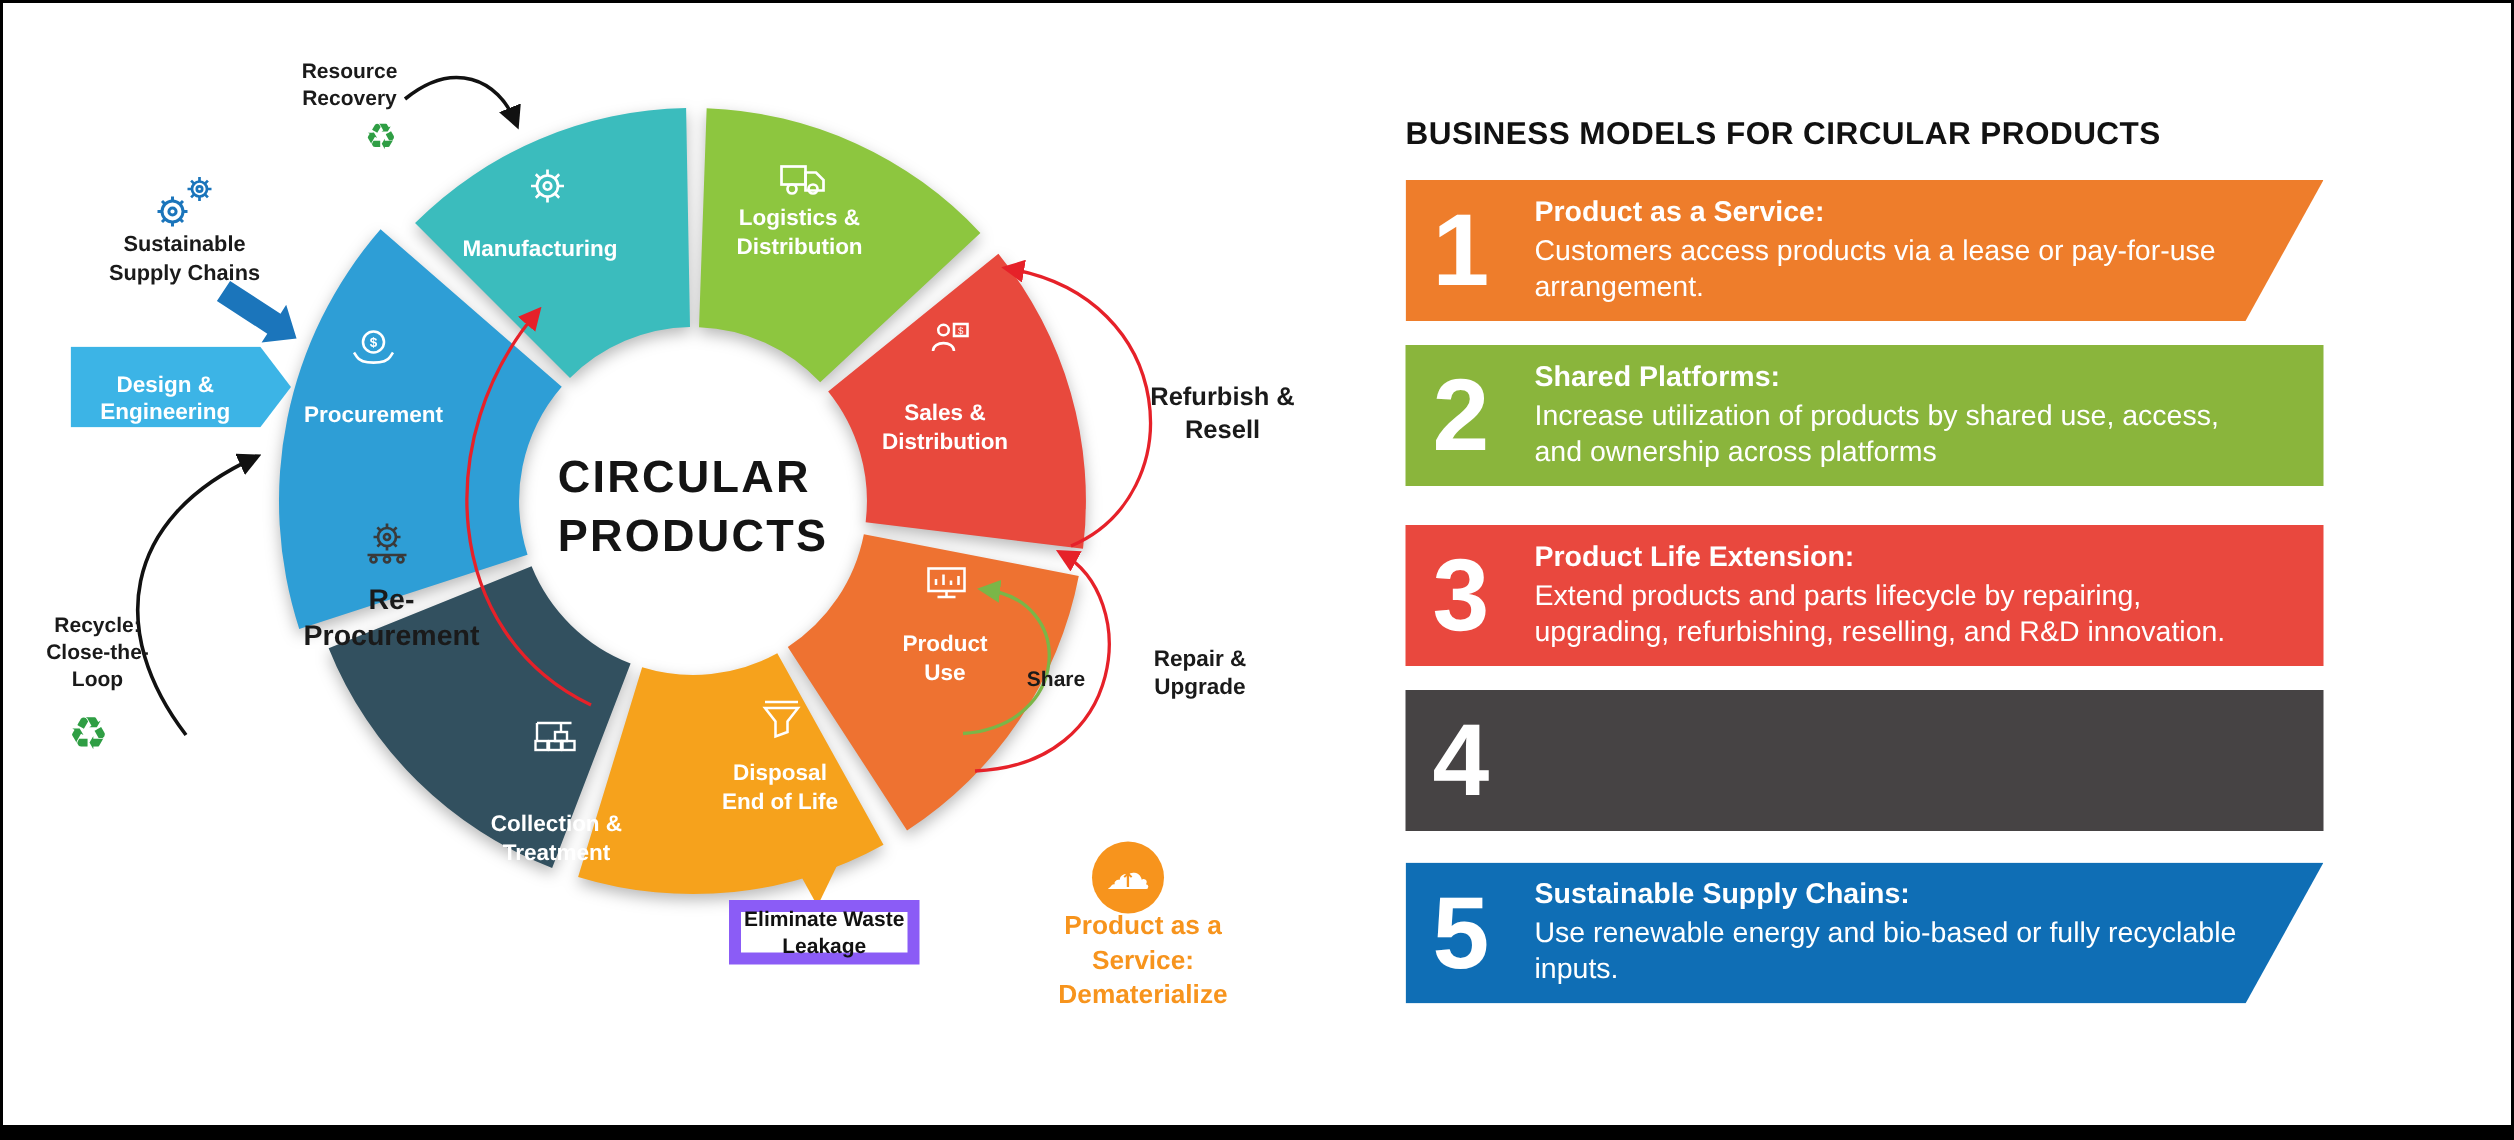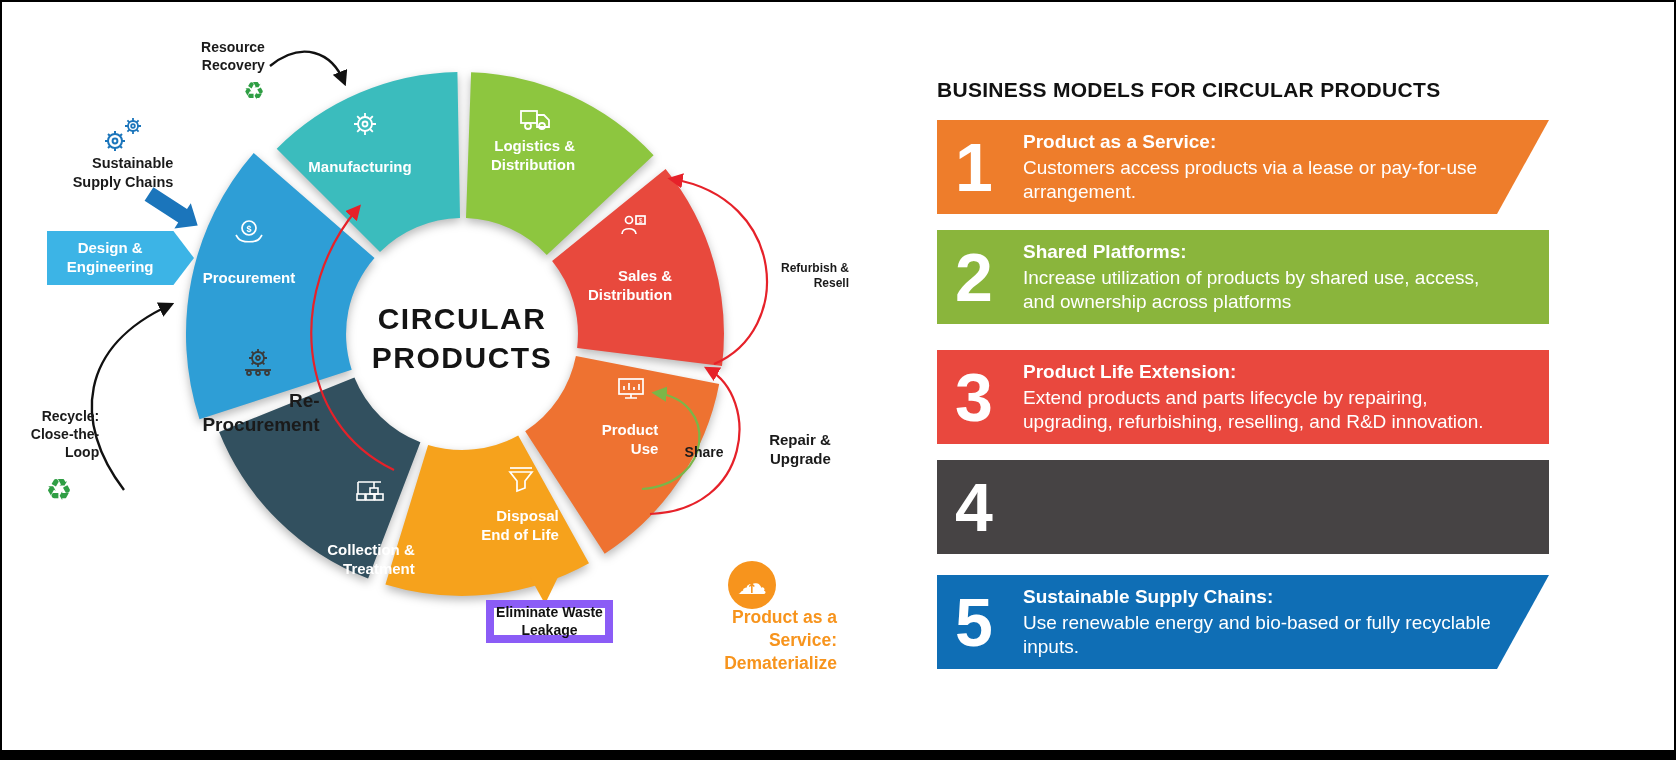--- a/index.html
+++ b/index.html
@@ -5,34 +5,34 @@
   * { margin:0; padding:0; box-sizing:border-box; }
   html,body { background:#fff; font-family:"Liberation Sans", sans-serif; }
   .stage { position:relative; width:1676px; height:760px; background:#fff; border:2px solid #000; overflow:hidden; }
   .bottom-bar { position:absolute; left:0; right:0; bottom:0; height:8px; background:#000; }
 
   
   .diagram { position:absolute; left:0; top:0; width:910px; height:760px; }
   #diagram-svg { position:absolute; left:0; top:0; }
   #wheel-segments { filter: drop-shadow(0 4px 5px rgba(0,0,0,0.28)); }
 
-  .lbl { position:absolute; transform:translate(-50%,-50%); text-align:right; white-space:pre-line; font-weight:bold; }
+  .lbl { position:absolute; transform:translate(-50%,-50%); text-align:center; white-space:pre-line; font-weight:bold; }
   .seg-lbl { color:#fff; font-size:15px; line-height:1.25; }
   .callout { color:#1a1a1a; font-size:14px; line-height:1.28; }
-  .center-title { position:absolute; transform:translate(-50%,-50%); left:460px; top:336px; text-align:center;
+  .center-title { position:absolute; transform:translate(-50%,-50%); left:460px; top:336px; text-align:left;
                   white-space:pre-line; font-size:30px; font-weight:800; letter-spacing:1.5px; color:#141414; line-height:1.3; }
   .remanu { font-size:19px; }
   .paas { color:#f7941d; font-size:17.5px; line-height:1.3; }
 
   .glyph { position:absolute; transform:translate(-50%,-50%); color:#2f9e44;
            font-family:"DejaVu Sans","Liberation Sans",sans-serif; line-height:1; }
 
   .design-banner { position:absolute; left:45px; top:229px; width:147px; height:54px; background:#3cb4e6;
                    clip-path: polygon(0 0, 86% 0, 100% 50%, 86% 100%, 0 100%);
-                   display:flex; align-items:center; }
+                   display:flex; align-items:flex-end; }
   .design-banner span { width:86%; text-align:center; color:#fff; font-size:15px; font-weight:bold; white-space:pre-line; line-height:1.25; }
 
   .waste-box { position:absolute; left:484px; top:598px; width:127px; height:43px; background:#fff; border:8px solid #8b5cf6;
                display:flex; align-items:center; justify-content:center; }
   .waste-box span { font-size:14px; font-weight:bold; color:#111; text-align:center; white-space:pre-line; line-height:1.25; }
 
   .cloud-icon { position:absolute; left:750px; top:583px; transform:translate(-50%,-50%); width:48px; height:48px; }
   .cloud-circle { position:absolute; inset:0; border-radius:50%; background:#f7941d; }
   .cloud-glyph { position:absolute; left:50%; top:50%; transform:translate(-50%,-54%); color:#fff; font-size:30px;
                  font-family:"DejaVu Sans","Liberation Sans",sans-serif; line-height:1; }
@@ -172,21 +172,21 @@
 
     <div class="lbl callout" style="left:231px;top:55px">Resource
 Recovery</div>
     <div class="lbl callout" style="left:121px;top:171px;font-size:14.5px">Sustainable
 Supply Chains</div>
     <div class="lbl callout remanu" style="left:259px;top:411px">Re-
 Procurement</div>
     <div class="lbl callout" style="left:63px;top:433px">Recycle:
 Close-the-
 Loop</div>
-    <div class="lbl callout" style="left:813px;top:274px;font-size:12px">Refurbish &amp;
+    <div class="lbl callout" style="left:813px;top:274px;font-size:17px">Refurbish &amp;
 Resell</div>
     <div class="lbl callout" style="left:798px;top:447px;font-size:15px">Repair &amp;
 Upgrade</div>
     <div class="lbl callout" style="left:702px;top:451px">Share</div>
     <div class="lbl paas" style="left:760px;top:638px">Product as a Service:
 Dematerialize</div>
 
     <span class="glyph" style="left:252px;top:89px;font-size:24px">♻</span>
     <span class="glyph" style="left:57px;top:488px;font-size:30px">♻</span>
 

